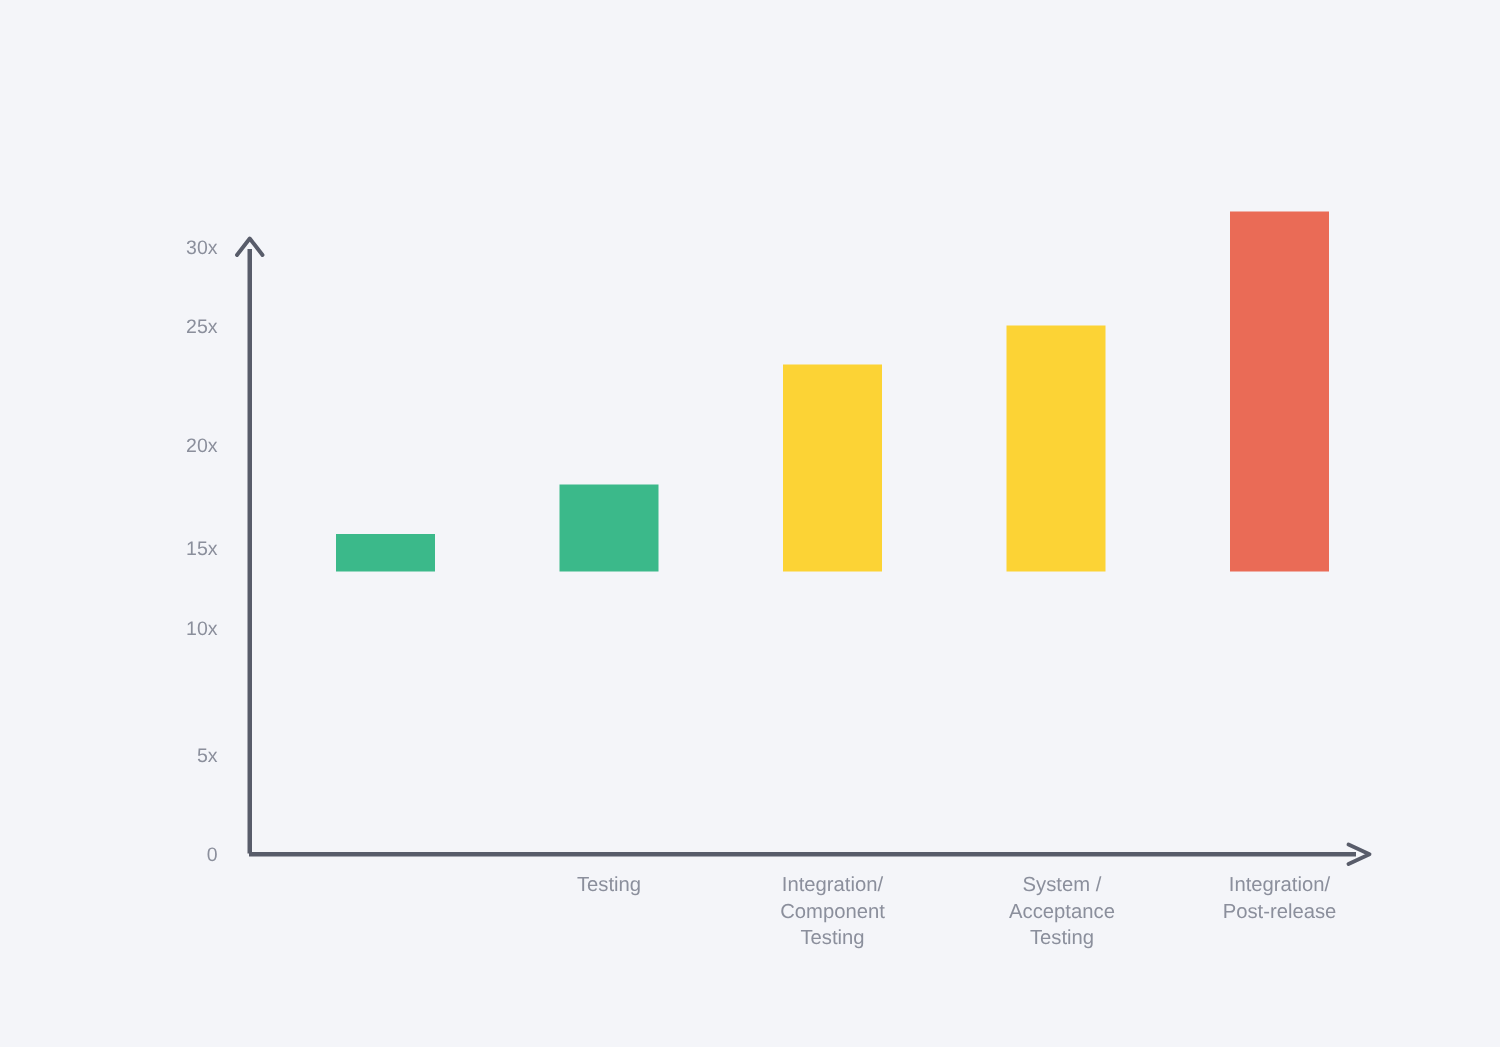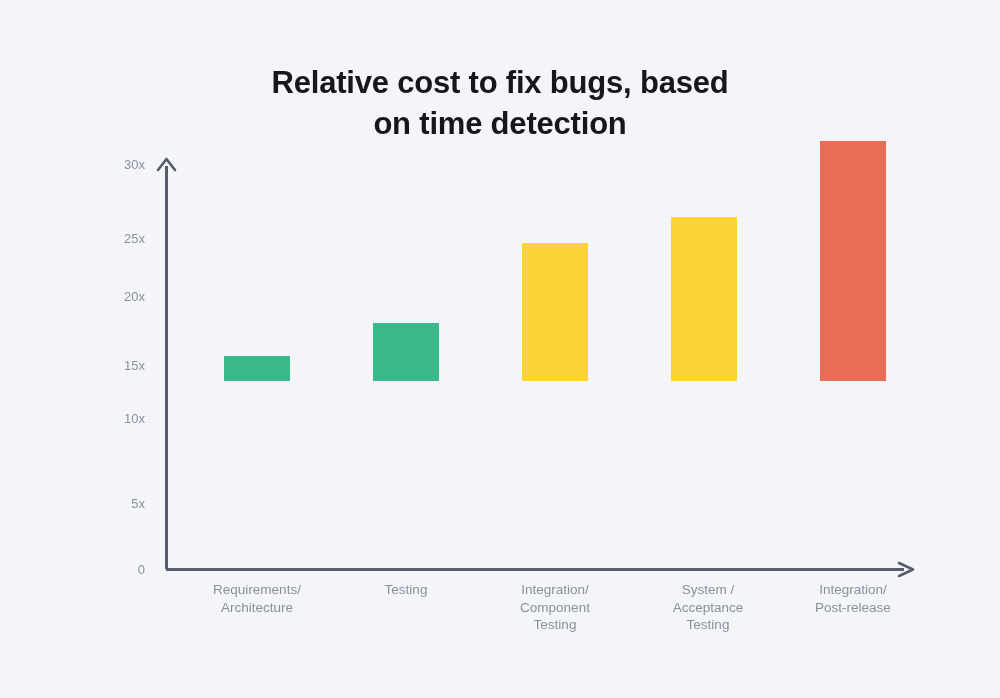--- a/index.html
+++ b/index.html
@@ -91,55 +91,51 @@
     line-height:17.5px;
     color:#8b8f9c;
     white-space:pre-line;
   }
 </style>
 </head>
 <body style="background: rgb(244, 245, 249);">
 
 <div id="canvas">
 
-  <div id="chart-title">Relative cost to fix bugs, based
-on time detection</div>
 
   <div id="plot">
 
     <div id="y-axis-line"></div>
     <div id="y-axis-arrow">
       <svg width="21" height="16" viewBox="0 0 21 16">
         <path d="M2 14 L10.5 3 L19 14" fill="none" stroke="#585c6a" stroke-width="2.6" stroke-linecap="round" stroke-linejoin="round"></path>
       </svg>
     </div>
 
     <div id="x-axis-line"></div>
     <div id="x-axis-arrow">
       <svg width="20" height="17" viewBox="0 0 20 17">
         <path d="M3 2 L17 8.5 L3 15" fill="none" stroke="#585c6a" stroke-width="2.6" stroke-linecap="round" stroke-linejoin="round"></path>
       </svg>
     </div>
 
     <div class="y-tick-label" style="top:158px">30x</div>
-    <div class="y-tick-label" style="top:232px">25x</div>
+    <div class="y-tick-label" style="top:211px">25x</div>
     <div class="y-tick-label" style="top:290px">20x</div>
     <div class="y-tick-label" style="top:359px">15x</div>
     <div class="y-tick-label" style="top:412px">10x</div>
     <div class="y-tick-label" style="top:497px">5x</div>
     <div class="y-tick-label" style="top:563px">0</div>
 
     <div class="bar" style="left: 224px; height: 24.66px; background: rgb(59, 185, 138);"></div>
     <div class="bar" style="left: 373px; height: 57.54px; background: rgb(59, 185, 138);"></div>
     <div class="bar" style="left: 522px; height: 138.37px; background: rgb(252, 211, 53);"></div>
     <div class="bar" style="left: 671px; height: 164.4px; background: rgb(252, 211, 53);"></div>
     <div class="bar" style="left: 820px; height: 239.75px; background: rgb(234, 107, 86);"></div>
 
-    <div class="x-tick-label" style="left:182px">Requirements/
-Architecture</div>
     <div class="x-tick-label" style="left:331px">Testing</div>
     <div class="x-tick-label" style="left:480px">Integration/
 Component
 Testing</div>
     <div class="x-tick-label" style="left:633px">System /
 Acceptance
 Testing</div>
     <div class="x-tick-label" style="left:778px">Integration/
 Post-release</div>
 

